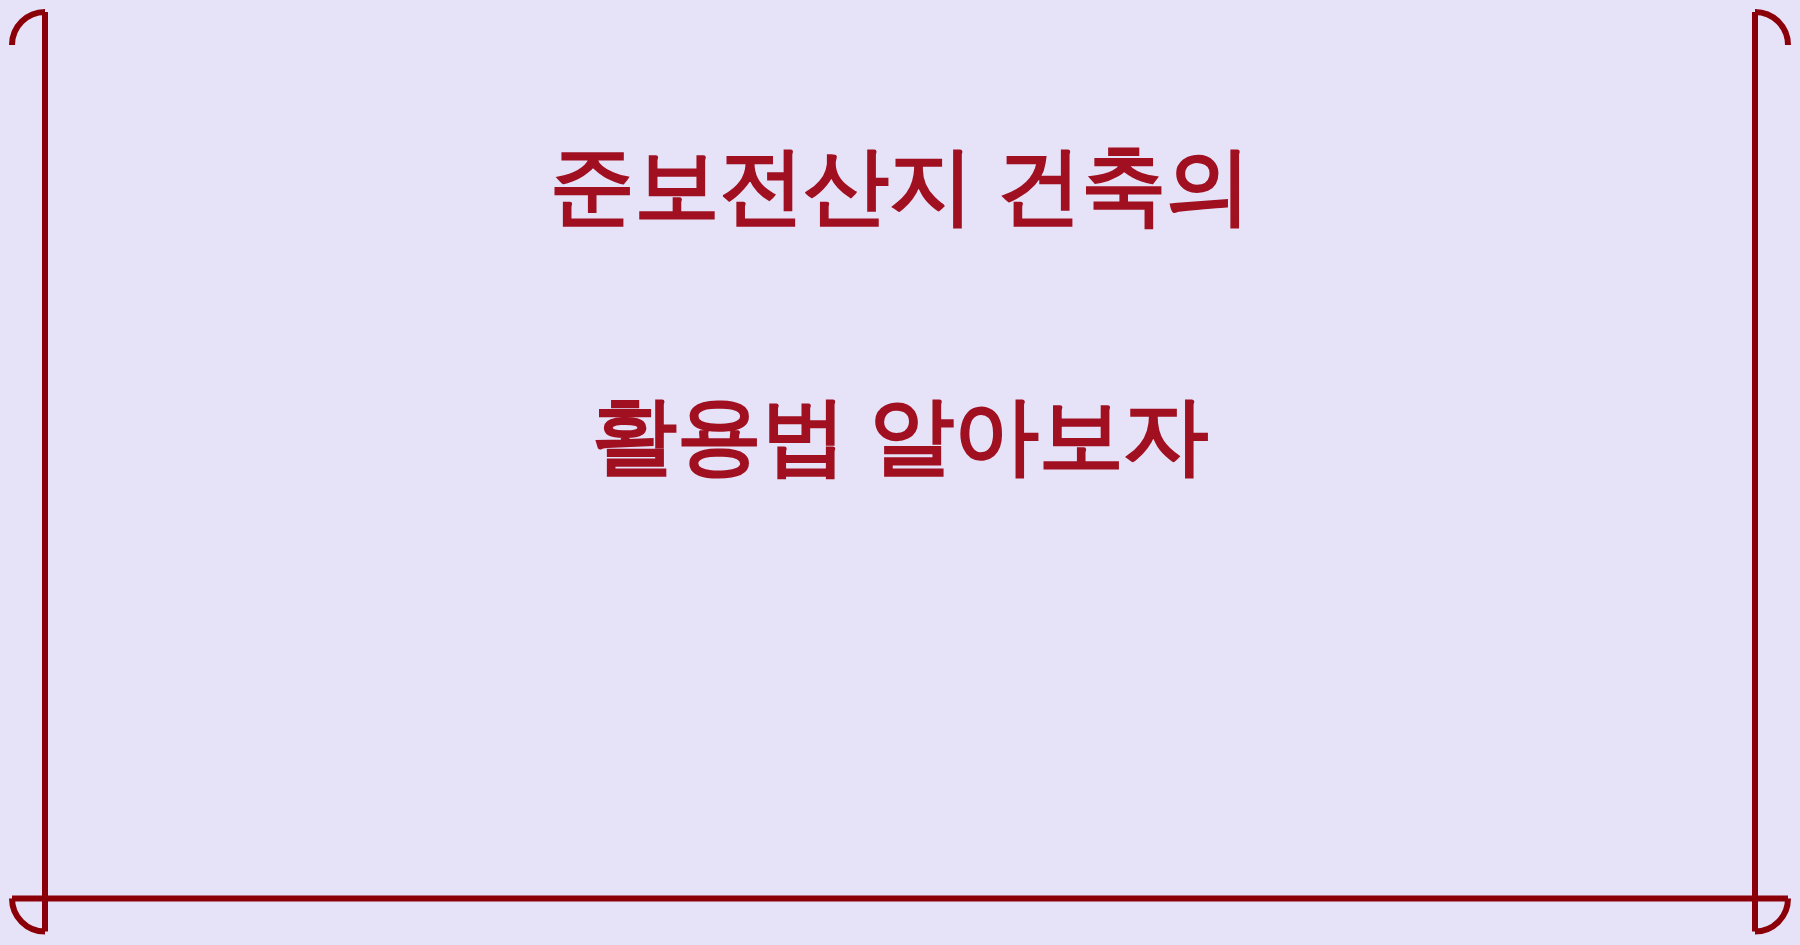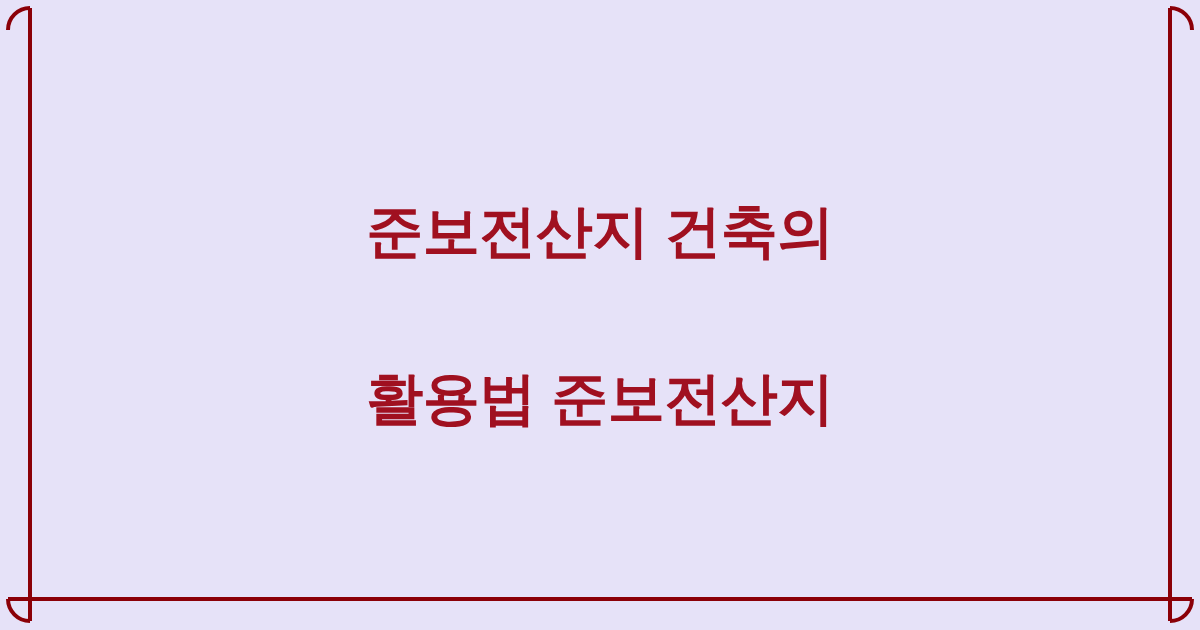--- a/index.html
+++ b/index.html
@@ -36,21 +36,20 @@
   
   .title-wrap {
     position: absolute;
     left: 30px;
     right: 30px;
     top: 0;
     bottom: 0;
     display: flex;
     flex-direction: column;
     align-items: center;
-    justify-content: center;
     box-sizing: border-box;
   }
   .title {
     margin: 0;
     text-align: center;
     color: #a01020;
     font-family: "Liberation Sans", "DejaVu Sans", sans-serif;
     font-weight: 700;
     font-size: 57px;
     line-height: 1.46;
@@ -82,17 +81,17 @@
 
       <path d="M 1170 621 A 22 22 0 0 0 1192 599"></path>
 
       <path d="M 8 599 L 1192 599"></path>
     </g>
   </svg>
 
   <div class="title-wrap">
     <h1 class="title">
       <span class="title-line">준보전산지 건축의</span>
-      <span class="title-line">활용법 준보전산지</span>
+      <span class="title-line">활용법 알아보자</span>
     </h1>
   </div>
 
 </div>
 
 </body></html>

